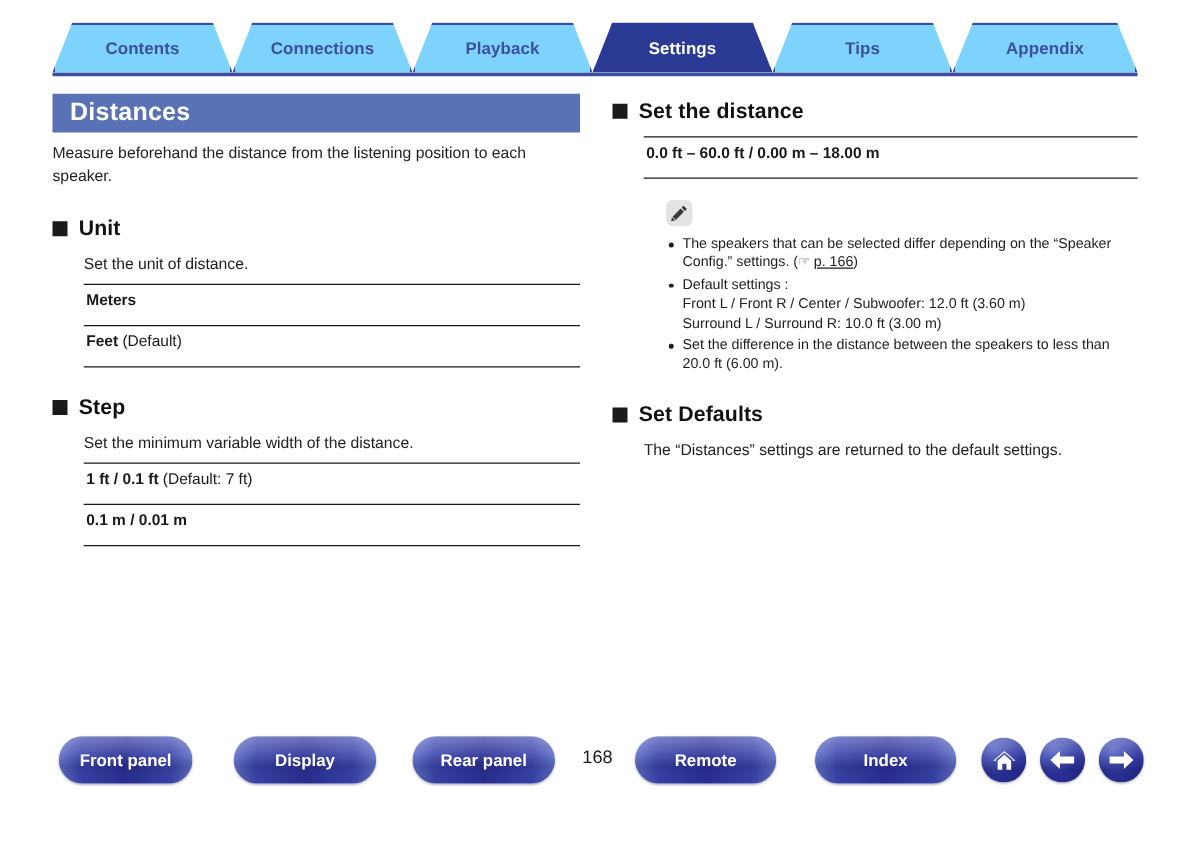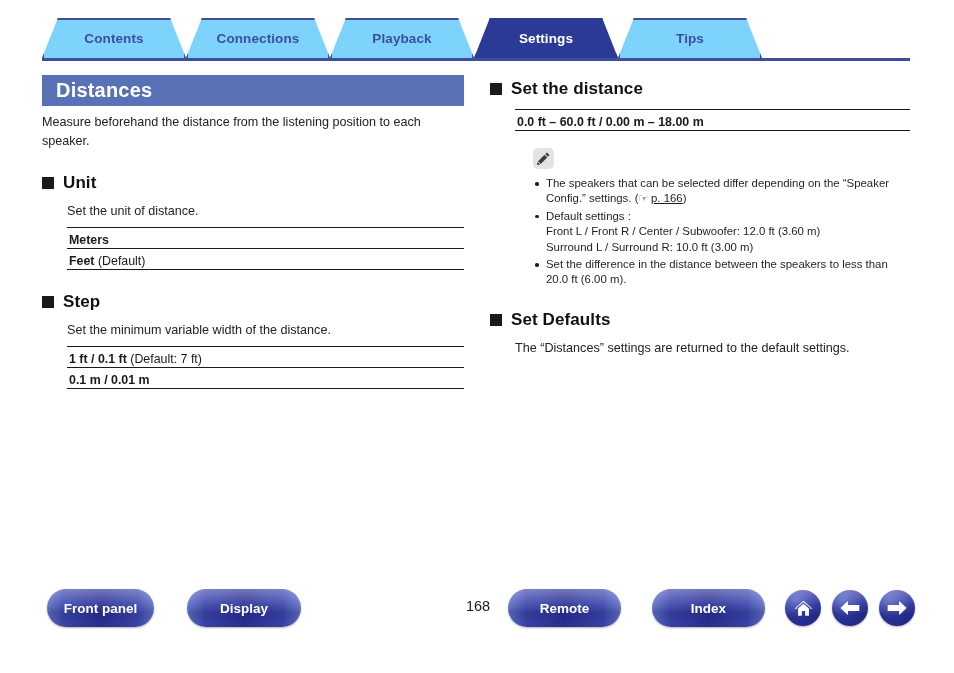--- a/index.html
+++ b/index.html
@@ -122,21 +122,21 @@
     line-height: 18px;
     margin-top: 9px;
     color: #222;
   }
 
   
   .opt-list { margin-top: 7px; }
   .opt-row {
     border-top: 1.6px solid #1a1a1a;
     font-size: 12.4px;
-    padding: 4px 0 0 2px;
+    padding: 4px 0 12px 2px;
     line-height: 16px;
   }
   .opt-row:last-child { border-bottom: 1.6px solid #1a1a1a; }
   .opt-row .opt-name { font-weight: bold; }
   .opt-row .opt-note { font-weight: normal; }
 
   
   .range-list { margin-top: 10px; }
 
   
@@ -255,20 +255,23 @@
     <span class="tab-inner">Connections</span>
   </div>
   <div class="tab" style="left:330px; width:144px;">
     <span class="tab-inner">Playback</span>
   </div>
   <div class="tab active" style="left:474px; width:144px;">
     <span class="tab-inner">Settings</span>
   </div>
   <div class="tab" style="left:618px; width:144px;text-align:center;">
     <span class="tab-inner">Tips</span>
+  </div>
+  <div class="tab" style="left:762px; width:148px;">
+    <span class="tab-inner">Appendix</span>
   </div>
 </div>
 
 <div id="page-title-bar">
   <span class="title-text">Distances</span>
 </div>
 
 <div class="column" id="left-column">
 
   <div class="intro-block">
@@ -368,20 +371,23 @@
 </div>
 
 <div id="footer">
 
   <div class="pill-btn" style="left:47px; width:107px;">
     <span>Front panel</span>
   </div>
   <div class="pill-btn" style="left:187px; width:114px;">
     <span>Display</span>
   </div>
+  <div class="pill-btn" style="left:330px; width:114px;">
+    <span>Rear panel</span>
+  </div>
 
   <div id="page-number">168</div>
 
   <div class="pill-btn" style="left:508px; width:113px;">
     <span>Remote</span>
   </div>
   <div class="pill-btn" style="left:652px; width:113px;">
     <span>Index</span>
   </div>
 

